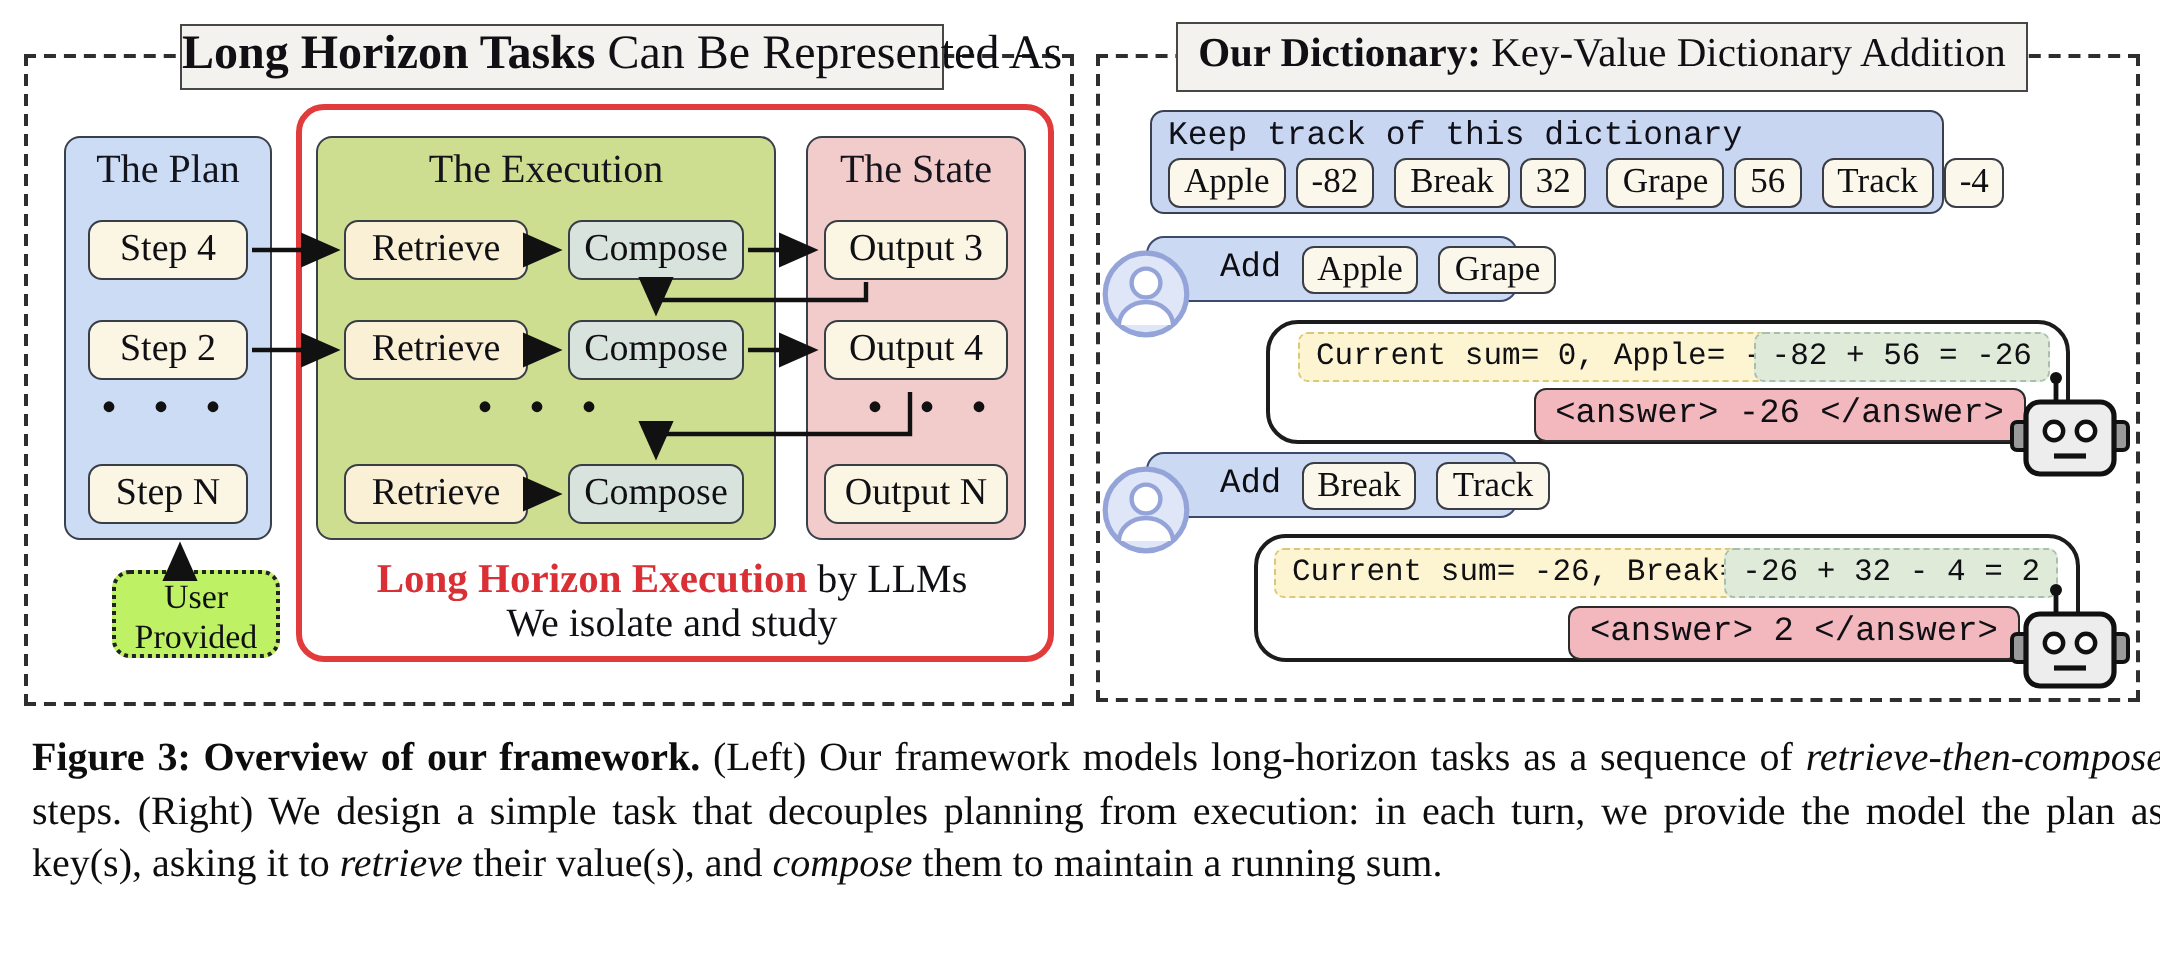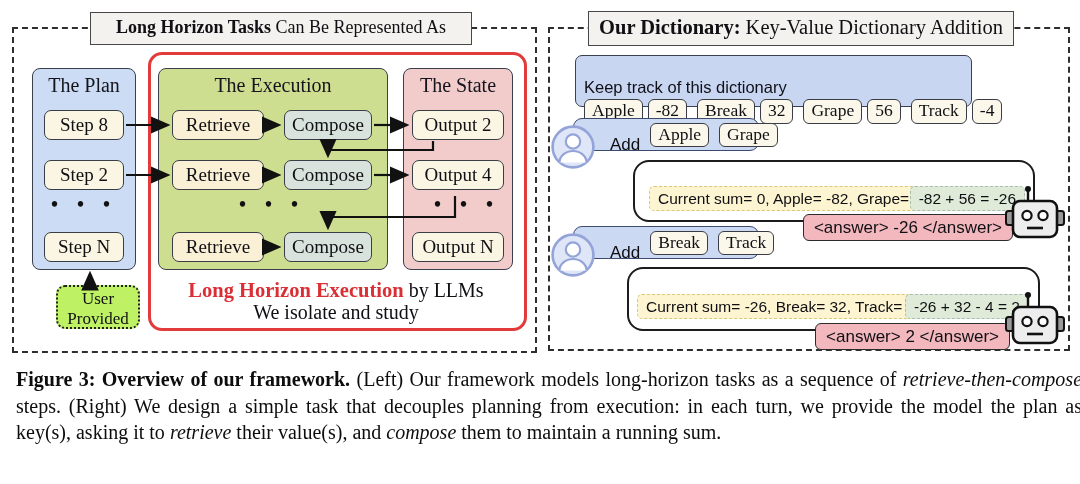--- a/index.html
+++ b/index.html
@@ -1,25 +1,25 @@
 <!DOCTYPE html>
 <html><head>
 <meta charset="utf-8">
 <style>
   html,body{margin:0;padding:0;background:#ffffff;}
   .figure{position:relative;width:1080px;height:484px;background:#fff;overflow:hidden;
           font-family:"Liberation Serif","DejaVu Serif",serif;color:#101014;}
-  .sans{font-family:Liberation Sans, sans-serif;margin-top:20px;}
+  .sans{font-family:Liberation Mono, monospace;}
 
   .panel{position:absolute;border:2.4px dashed #2e2e2e;}
   .panel-left{left:12px;top:27px;width:521px;height:322px;}
   .panel-right{left:548px;top:27px;width:518px;height:320px;}
 
   .title-box{position:absolute;z-index:10;background:#f4f2ee;border:1.6px solid #474747;
-             text-align:center;font-size:18px;line-height:29px;white-space:nowrap;}
+             text-align:center;font-size:24px;line-height:29px;white-space:nowrap;}
   .title-left{left:90px;top:12px;width:380px;height:31px;}
   .title-right{left:588px;top:11px;width:424px;height:33px;font-size:20.5px;line-height:31px;}
   .tb-b{font-weight:bold;}
 
   .col{position:absolute;box-sizing:border-box;border:1.8px solid #3a3f4c;border-radius:8px;z-index:1;}
   .col-title{position:absolute;width:100%;text-align:center;top:5px;font-size:20px;color:#14141c;}
   .col-plan{left:32px;top:68px;width:104px;height:202px;background:#cbdcf4;}
   .col-exec{left:158px;top:68px;width:230px;height:202px;background:#cede90;}
   .col-state{left:403px;top:68px;width:110px;height:202px;background:#f2cbcb;}
   .red-box{position:absolute;left:148px;top:52px;width:373px;height:273px;border:3.6px solid #e23b3c;
@@ -85,34 +85,34 @@
   <div class="col col-plan">
     <div class="col-title">The Plan</div>
   </div>
   <div class="col col-exec">
     <div class="col-title">The Execution</div>
   </div>
   <div class="col col-state">
     <div class="col-title">The State</div>
   </div>
 
-  <div class="node" style="left:44px;top:110px;width:80px;">Step 8</div>
+  <div class="node" style="left:44px;top:110px;width:80px;">Step 4</div>
   <div class="node" style="left:44px;top:160px;width:80px;">Step 2</div>
   <div class="dots" style="left:44px;top:194px;width:80px;">• • •</div>
   <div class="node" style="left:44px;top:232px;width:80px;">Step N</div>
 
   <div class="node node-retrieve" style="left:172px;top:110px;width:92px;">Retrieve</div>
   <div class="node node-compose" style="left:284px;top:110px;width:88px;">Compose</div>
   <div class="node node-retrieve" style="left:172px;top:160px;width:92px;">Retrieve</div>
   <div class="node node-compose" style="left:284px;top:160px;width:88px;">Compose</div>
   <div class="dots" style="left:226px;top:194px;width:92px;">• • •</div>
   <div class="node node-retrieve" style="left:172px;top:232px;width:92px;">Retrieve</div>
   <div class="node node-compose" style="left:284px;top:232px;width:88px;">Compose</div>
 
-  <div class="node" style="left:412px;top:110px;width:92px;">Output 2</div>
+  <div class="node" style="left:412px;top:110px;width:92px;">Output 3</div>
   <div class="node" style="left:412px;top:160px;width:92px;">Output 4</div>
   <div class="dots" style="left:421px;top:194px;width:92px;">• • •</div>
   <div class="node" style="left:412px;top:232px;width:92px;">Output N</div>
 
   <div class="user-box">
     <div>User</div>
     <div>Provided</div>
   </div>
 
   <div class="note">

